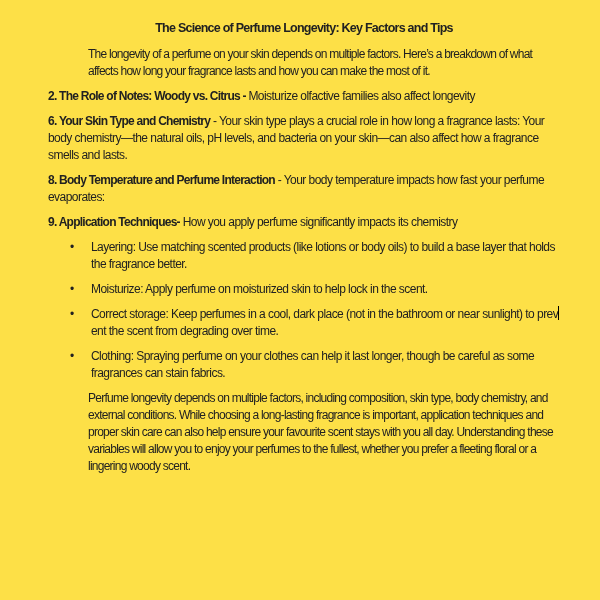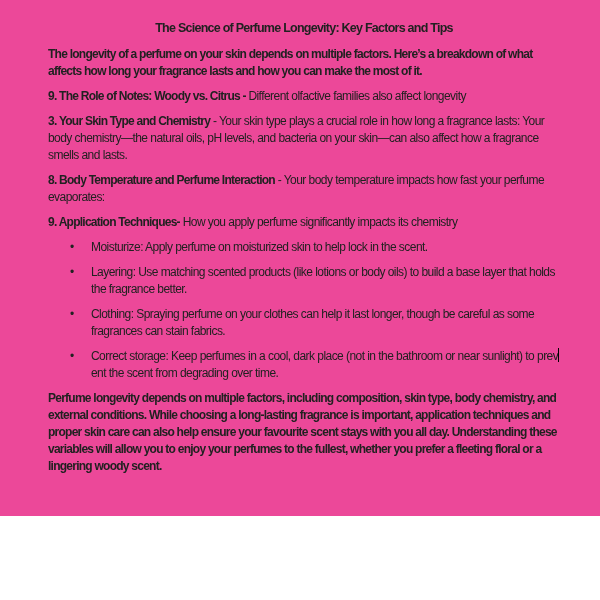--- a/index.html
+++ b/index.html
@@ -6,39 +6,39 @@
     margin: 0;
     padding: 0;
     width: 600px;
     height: 600px;
     overflow: hidden;
     background: #ffffff;
   }
   .page {
     box-sizing: border-box;
     width: 600px;
-    height: 516px;
+    height: 600px;
     padding: 20px 40px 0 48px;
-    background: #ec4899;
+    background: #fde047;
     font-family: "Liberation Sans", "DejaVu Sans", sans-serif;
     font-size: 12px;
     line-height: 17px;
     color: #212121;
     letter-spacing: -0.55px;
     cursor: text;
   }
   .title {
     font-weight: bold;
     font-size: 12.5px;
     letter-spacing: -0.75px;
     text-align: center;
     margin: 0 0 9px 0;
   }
   p { margin: 0 0 8px 0; }
-  .bold { font-weight: bold; letter-spacing: -0.75px; }
+  .bold { font-weight: normal; letter-spacing: -0.75px; margin-left: 40px; }
   .b    { font-weight: bold; letter-spacing: -0.75px; }
   .r    { font-weight: normal; }
   ul.tips {
     list-style: none;
     margin: 0;
     padding: 0;
   }
   ul.tips li {
     position: relative;
     padding-left: 43px;
@@ -61,32 +61,32 @@
 </head>
 <body>
 
 <div class="page">
 
   <p class="title">The Science of Perfume Longevity: Key Factors and Tips</p>
 
   <p class="bold">The longevity of a perfume on your skin depends on multiple factors. Here’s a breakdown of what affects how long your fragrance lasts and how you can make the most of it.</p>
 
 
-  <p><span class="b">9. The Role of Notes: Woody vs. Citrus - </span><span class="r">Different olfactive families also affect longevity</span></p>
+  <p><span class="b">2. The Role of Notes: Woody vs. Citrus - </span><span class="r">Moisturize olfactive families also affect longevity</span></p>
 
-  <p><span class="b">3. Your Skin Type and Chemistry</span><span class="r"> - Your skin type plays a crucial role in how long a fragrance lasts: Your body chemistry—the natural oils, pH levels, and bacteria on your skin—can also affect how a fragrance smells and lasts.</span></p>
+  <p><span class="b">6. Your Skin Type and Chemistry</span><span class="r"> - Your skin type plays a crucial role in how long a fragrance lasts: Your body chemistry—the natural oils, pH levels, and bacteria on your skin—can also affect how a fragrance smells and lasts.</span></p>
 
   <p><span class="b">8. Body Temperature and Perfume Interaction</span><span class="r"> - Your body temperature impacts how fast your perfume evaporates:</span></p>
 
   <p><span class="b">9. Application Techniques-</span><span class="r"> How you apply perfume significantly impacts its chemistry</span></p>
 
 
 
   <ul class="tips">
+    <li><span>Layering: Use matching scented products (like lotions or body oils) to build a base layer that holds the fragrance better.</span></li>
     <li><span>Moisturize: Apply perfume on moisturized skin to help lock in the scent.</span></li>
-    <li><span>Layering: Use matching scented products (like lotions or body oils) to build a base layer that holds the fragrance better.</span></li>
+    <li><span>Correct storage: Keep perfumes in a cool, dark place (not in the bathroom or near sunlight) to prev</span><span class="caret"></span><span>ent the scent from degrading over time.</span></li>
     <li><span>Clothing: Spraying perfume on your clothes can help it last longer, though be careful as some fragrances can stain fabrics.</span></li>
-    <li><span>Correct storage: Keep perfumes in a cool, dark place (not in the bathroom or near sunlight) to prev</span><span class="caret"></span><span>ent the scent from degrading over time.</span></li>
   </ul>
 
   <p class="bold">Perfume longevity depends on multiple factors, including composition, skin type, body chemistry, and external conditions. While choosing a long-lasting fragrance is important, application techniques and proper skin care can also help ensure your favourite scent stays with you all day. Understanding these variables will allow you to enjoy your perfumes to the fullest, whether you prefer a fleeting floral or a lingering woody scent.</p>
 
 </div>
 
 </body></html>

